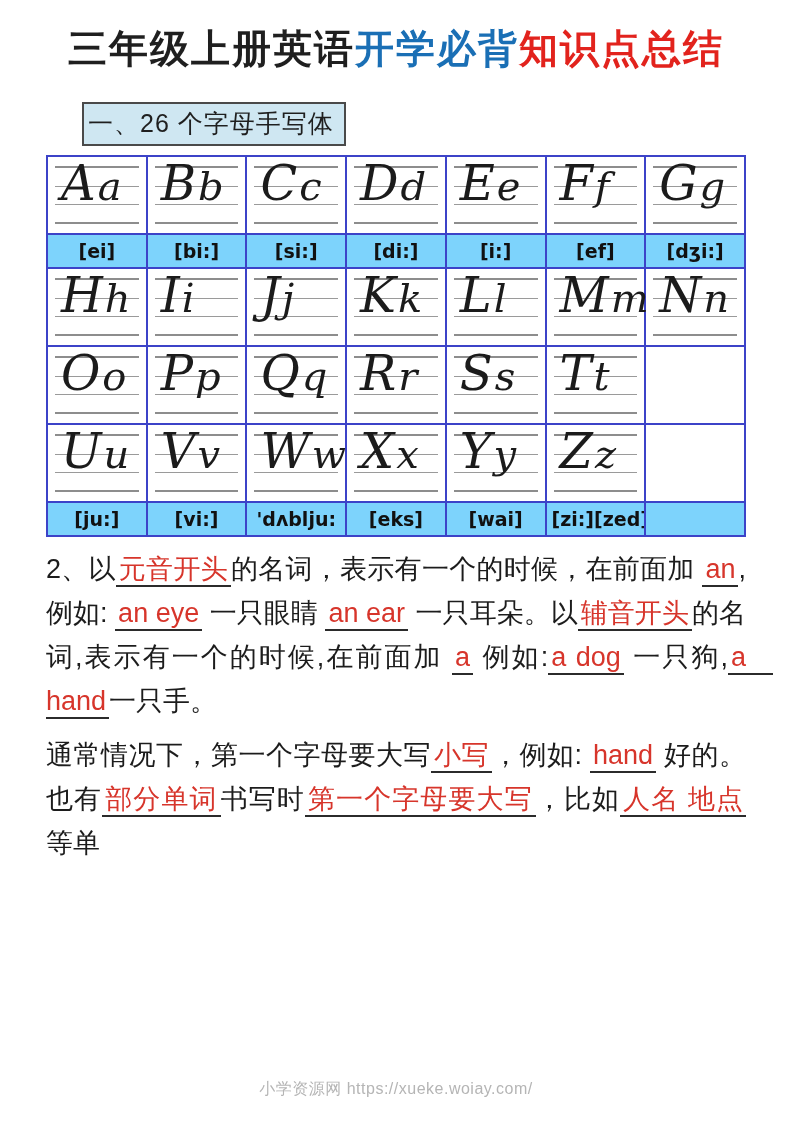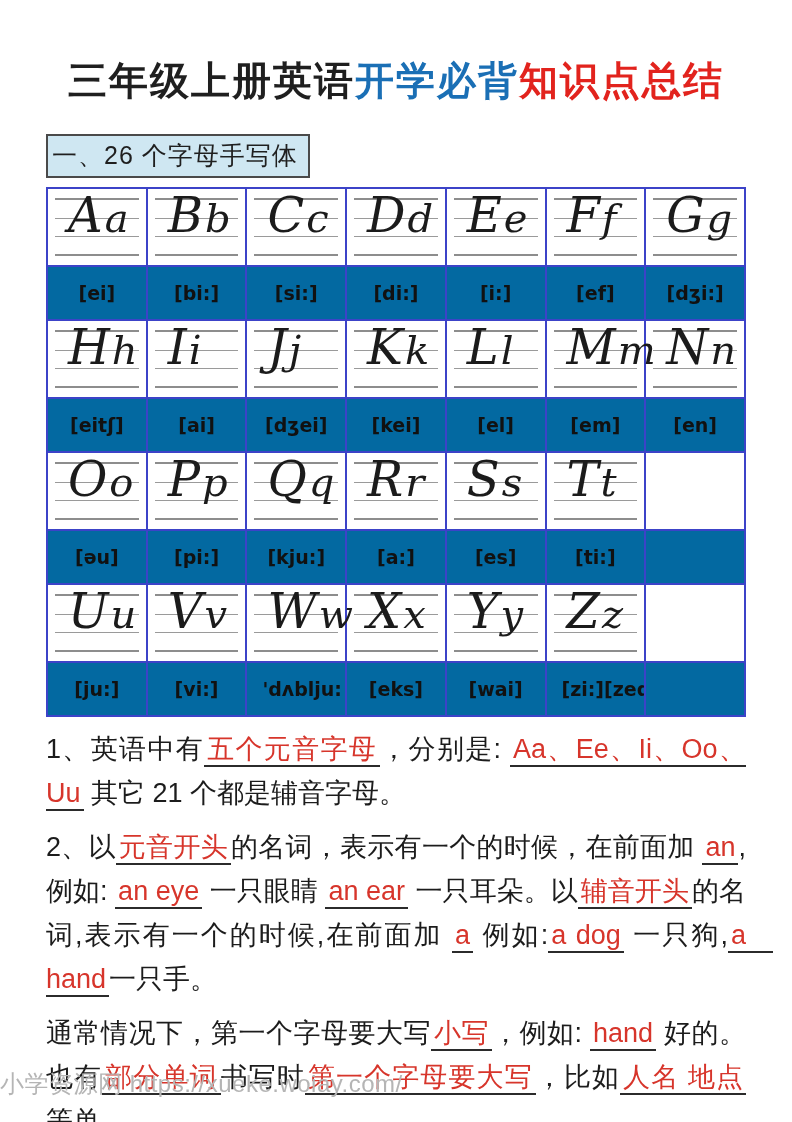--- a/index.html
+++ b/index.html
@@ -10,80 +10,81 @@
     color: #1c1c1c;
   }
   .page {
     position: relative;
     width: 792px; height: 1122px;
     padding: 0 46px;
     overflow: hidden;
     background: #ffffff;
   }
   .title {
-    padding-top: 54px;
+    padding-top: 22px;
     text-align: center;
     font-size: 39px;
     font-weight: 700;
     letter-spacing: 2px;
     white-space: nowrap;
   }
   .t-black { color: #1f1f1f; }
   .t-blue  { color: #1a6fb5; }
   .t-red   { color: #e2231d; }
 
   .sec-heading {
     display: inline-block;
     background: #cfe7f2;
     border: 2px solid #4a4a4a;
     font-size: 25px;
     font-weight: 500;
     color: #1f1f1f;
     padding: 3px 10px 4px 4px;
     letter-spacing: 1px;
+    margin-left: 36px;
   }
   .sh1 { margin-top: 26px; }
   .sh2 { margin-top: 26px; }
   .sh3 { margin-top: 4px; }
 
   table.alpha {
     width: 100%;
     border-collapse: collapse;
     table-layout: fixed;
     margin-top: 9px;
   }
   table.alpha td { border: 2px solid #3c43c8; }
   td.letter-cell { height: 76px; padding: 0; background: #ffffff; }
   td.phon-cell {
     height: 28px;
     text-align: center;
     font-family: "DejaVu Sans", sans-serif;
     font-size: 19px;
     font-weight: 600;
     color: #111111;
-    padding: 15px;
-    background: #0369a1;
+    padding: 5px;
+    background: #7dd3fc;
     overflow: hidden;
     white-space: nowrap;
   }
   .guide {
     position: relative;
     width: 100%; height: 76px;
     background-image:
       linear-gradient(#8d8d8d, #8d8d8d),
       linear-gradient(#9a9a9a, #9a9a9a),
       linear-gradient(#9a9a9a, #9a9a9a),
       linear-gradient(#8d8d8d, #8d8d8d);
     background-repeat: no-repeat;
     background-size: 86% 2px, 86% 1px, 86% 1px, 86% 2px;
     background-position: 50% 12%, 50% 39%, 50% 62%, 50% 88%;
   }
   .letters {
     position: absolute;
-    top: 2px; left: 20px;
+    top: 2px; left: 13px;
     line-height: 1;
     font-family: "DejaVu Serif", serif;
     font-style: italic;
     color: #1b1b1b;
     letter-spacing: 2px;
     white-space: nowrap;
   }
   .letters .up  { font-size: 48px; }
   .letters .low { font-size: 40px; }
 
@@ -96,21 +97,22 @@
   }
   .red-u {
     color: #d7352b;
     border-bottom: 2px solid #2b2b2b;
     padding: 0 3px 1px 3px;
   }
   .footer {
     position: absolute;
     left: 0; right: 0;
     bottom: 22px;
-    font-size: 24px;
+    text-align: center;
+    font-size: 16px;
     color: #b5b5b5;
     letter-spacing: 0.5px;
   }
 </style>
 </head>
 <body>
 
 <div class="page">
 
   <h1 class="title"><span class="t-black">三年级上册英语</span><span class="t-blue">开学必背</span><span class="t-red">知识点总结</span></h1>
@@ -198,29 +200,20 @@
               <span class="letters"><span class="up">M</span><span class="low">m</span></span>
             </div>
           </td>
           <td class="letter-cell">
             <div class="guide">
               <span class="letters"><span class="up">N</span><span class="low">n</span></span>
             </div>
           </td>
         </tr>
         <tr>
-          <td class="phon-cell">[eitʃ]</td>
-          <td class="phon-cell">[ai]</td>
-          <td class="phon-cell">[dʒei]</td>
-          <td class="phon-cell">[kei]</td>
-          <td class="phon-cell">[el]</td>
-          <td class="phon-cell">[em]</td>
-          <td class="phon-cell">[en]</td>
-        </tr>
-        <tr>
           <td class="letter-cell">
             <div class="guide">
               <span class="letters"><span class="up">O</span><span class="low">o</span></span>
             </div>
           </td>
           <td class="letter-cell">
             <div class="guide">
               <span class="letters"><span class="up">P</span><span class="low">p</span></span>
             </div>
           </td>
@@ -238,29 +231,20 @@
             <div class="guide">
               <span class="letters"><span class="up">S</span><span class="low">s</span></span>
             </div>
           </td>
           <td class="letter-cell">
             <div class="guide">
               <span class="letters"><span class="up">T</span><span class="low">t</span></span>
             </div>
           </td>
           <td class="letter-cell"></td>
-        </tr>
-        <tr>
-          <td class="phon-cell">[əu]</td>
-          <td class="phon-cell">[pi:]</td>
-          <td class="phon-cell">[kju:]</td>
-          <td class="phon-cell">[a:]</td>
-          <td class="phon-cell">[es]</td>
-          <td class="phon-cell">[ti:]</td>
-          <td class="phon-cell"></td>
         </tr>
         <tr>
           <td class="letter-cell">
             <div class="guide">
               <span class="letters"><span class="up">U</span><span class="low">u</span></span>
             </div>
           </td>
           <td class="letter-cell">
             <div class="guide">
               <span class="letters"><span class="up">V</span><span class="low">v</span></span>
@@ -294,21 +278,20 @@
           <td class="phon-cell">'dʌblju:</td>
           <td class="phon-cell">[eks]</td>
           <td class="phon-cell">[wai]</td>
           <td class="phon-cell">[zi:][zed]</td>
           <td class="phon-cell"></td>
         </tr>
       </tbody>
   </table>
 
 
-  <p class="body-text"><span>1、英语中有</span><span class="red-u">五个元音字母</span><span>，分别是: </span><span class="red-u">Aa、Ee、Ii、Oo、 Uu</span><span> 其它 21 个都是辅音字母。</span></p>
   <p class="body-text"><span>2、以</span><span class="red-u">元音开头</span><span>的名词，表示有一个的时候，在前面加 </span><span class="red-u">an</span><span>,例如: </span><span class="red-u">an eye</span><span> 一只眼睛 </span><span class="red-u">an ear</span><span> 一只耳朵。以</span><span class="red-u">辅音开头</span><span>的名词,表示有一个的时候,在前面加 </span><span class="red-u">a</span><span> 例如:</span><span class="red-u">a dog</span><span> 一只狗,</span><span class="red-u">a　hand</span><span>一只手。</span></p>
 
 
   <p class="body-text"><span>通常情况下，第一个字母要大写</span><span class="red-u">小写</span><span>，例如: </span><span class="red-u">hand</span><span> 好的。也有</span><span class="red-u">部分单词</span><span>书写时</span><span class="red-u">第一个字母要大写</span><span>，比如</span><span class="red-u">人名 地点</span><span>等单</span></p>
 
   <div class="footer">小学资源网 https://xueke.woiay.com/</div>
 
 </div>
 
 </body></html>

